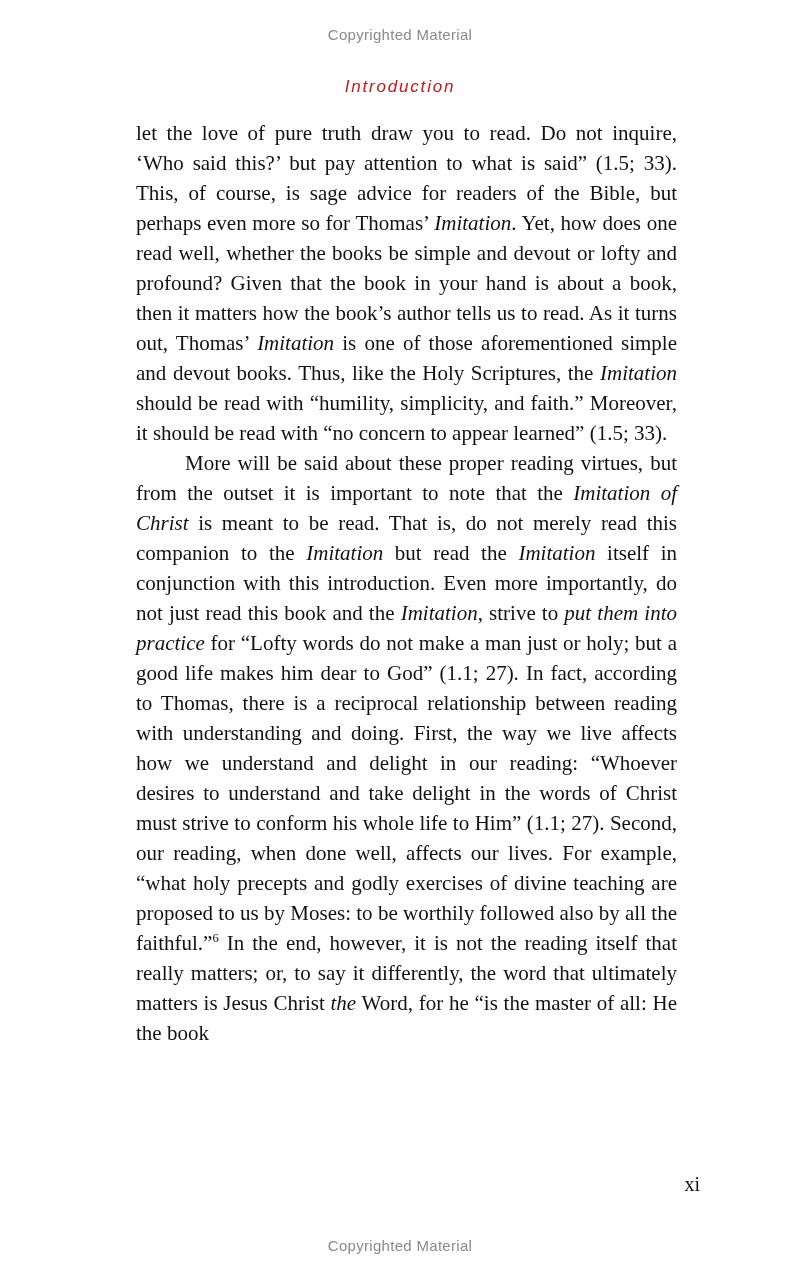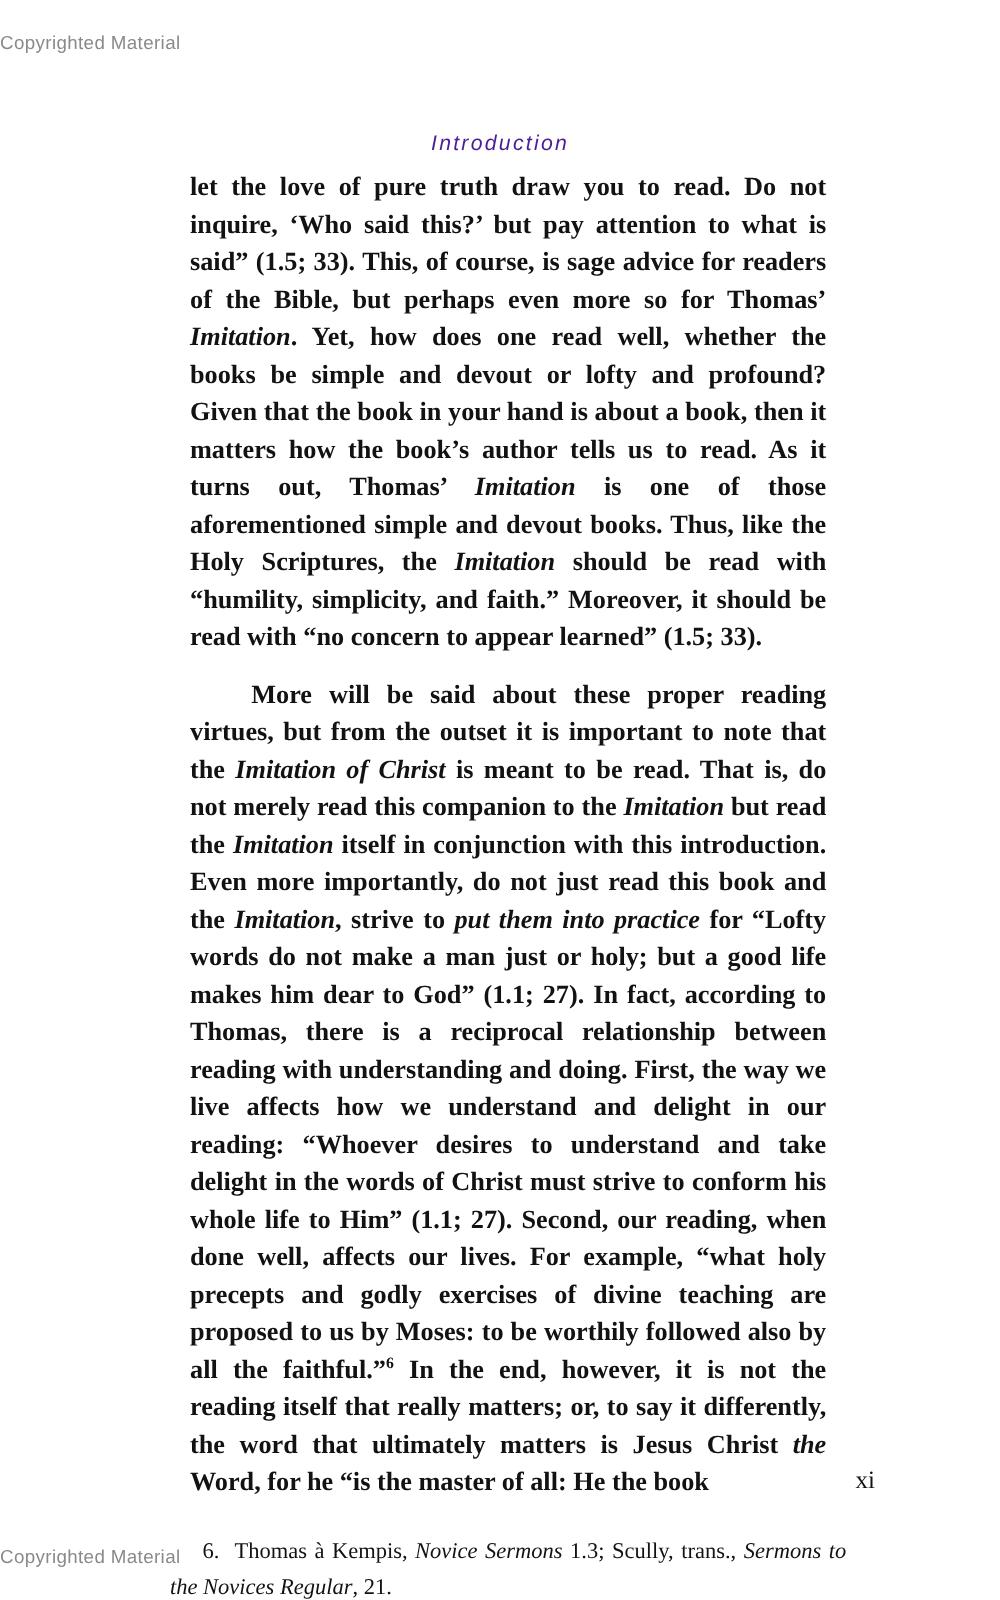--- a/index.html
+++ b/index.html
@@ -9,54 +9,52 @@
     height: 1280px;
     background: #ffffff;
     font-family: "Liberation Serif", serif;
     color: #121212;
     overflow: hidden;
   }
   .copyright {
     position: absolute;
     left: 0;
     width: 100%;
-    text-align: left;
+    text-align: center;
     font-family: "Liberation Sans", sans-serif;
     font-size: 15px;
     color: #8a8a8a;
     letter-spacing: 0.3px;
   }
   .copyright.top { top: 26px; }
   .copyright.bottom { top: 1237px; }
   .heading {
     position: absolute;
     top: 77px;
     left: 0;
     width: 100%;
     text-align: center;
     font-family: "Liberation Sans", sans-serif;
     font-style: italic;
     font-size: 17px;
     letter-spacing: 1.8px;
-    color: #4c1d95;
-    margin-top: 28px;
+    color: #b91c1c;
   }
   .content {
     position: absolute;
     top: 118px;
     left: 136px;
     width: 541px;
   }
   .body-text p {
-    margin: 16px;
+    margin: 0;
     font-size: 21px;
     line-height: 30px;
     text-align: justify;
     color: #121212;
-    font-weight: bold;
   }
   .body-text p.indented { text-indent: 49px; }
   .it { font-style: italic; }
   sup {
     font-size: 0.6em;
     line-height: 0;
     vertical-align: super;
   }
   .footnote {
     margin-top: 26px;
@@ -82,20 +80,19 @@
   <div class="copyright top">Copyrighted Material</div>
 
   <div class="heading">Introduction</div>
 
   <div class="content">
     <div class="body-text">
       <p class="para"><span>let the love of pure truth draw you to read. Do not inquire, ‘Who said this?’ but pay attention to what is said” (1.5; 33). This, of course, is sage advice for readers of the Bible, but perhaps even more so for Thomas’ </span><span class="it">Imitation</span><span>. Yet, how does one read well, whether the books be simple and devout or lofty and profound? Given that the book in your hand is about a book, then it matters how the book’s author tells us to read. As it turns out, Thomas’ </span><span class="it">Imitation</span><span> is one of those aforementioned simple and devout books. Thus, like the Holy Scriptures, the </span><span class="it">Imitation</span><span> should be read with “humility, simplicity, and faith.” Moreover, it should be read with “no concern to appear learned” (1.5; 33).</span></p>
       <p class="para indented"><span>More will be said about these proper reading virtues, but from the outset it is important to note that the </span><span class="it">Imitation of Christ</span><span> is meant to be read. That is, do not merely read this companion to the </span><span class="it">Imitation</span><span> but read the </span><span class="it">Imitation</span><span> itself in conjunction with this introduction. Even more importantly, do not just read this book and the </span><span class="it">Imitation</span><span>, strive to </span><span class="it">put them into practice</span><span> for “Lofty words do not make a man just or holy; but a good life makes him dear to God” (1.1; 27). In fact, according to Thomas, there is a reciprocal relationship between reading with understanding and doing. First, the way we live affects how we understand and delight in our reading: “Whoever desires to understand and take delight in the words of Christ must strive to conform his whole life to Him” (1.1; 27). Second, our reading, when done well, affects our lives. For example, “what holy precepts and godly exercises of divine teaching are proposed to us by Moses: to be worthily followed also by all the faithful.”</span><sup>6</sup><span> In the end, however, it is not the reading itself that really matters; or, to say it differently, the word that ultimately matters is Jesus Christ </span><span class="it">the</span><span> Word, for he “is the master of all: He the book</span></p>
     </div>
 
-    <div class="footnote"><span>6.&nbsp;&nbsp;Thomas à Kempis, </span><span class="it">Novice Sermons</span><span> 1.3; Scully, trans., </span><span class="it">Sermons to the Novices Regular</span><span>, 21.</span></div>
   </div>
 
   <div class="page-number">xi</div>
 
   <div class="copyright bottom">Copyrighted Material</div>
 
 </div>
 
 </body></html>

